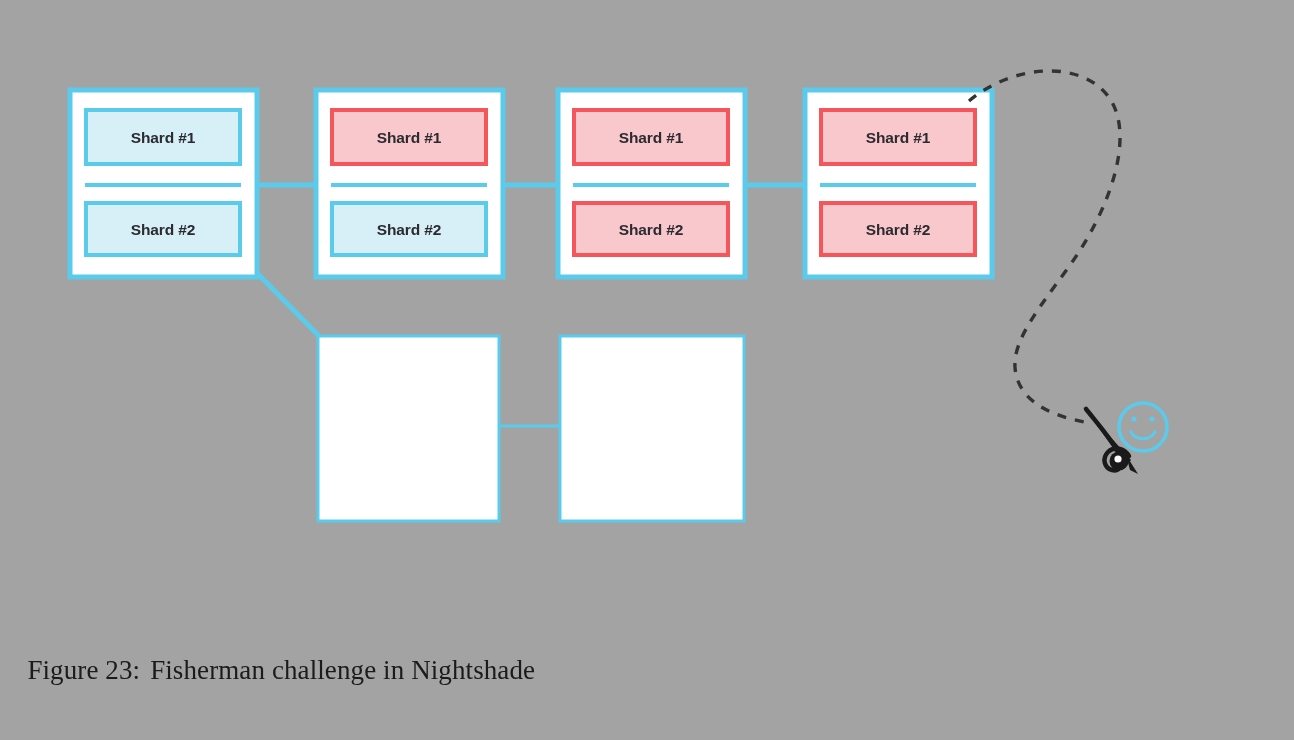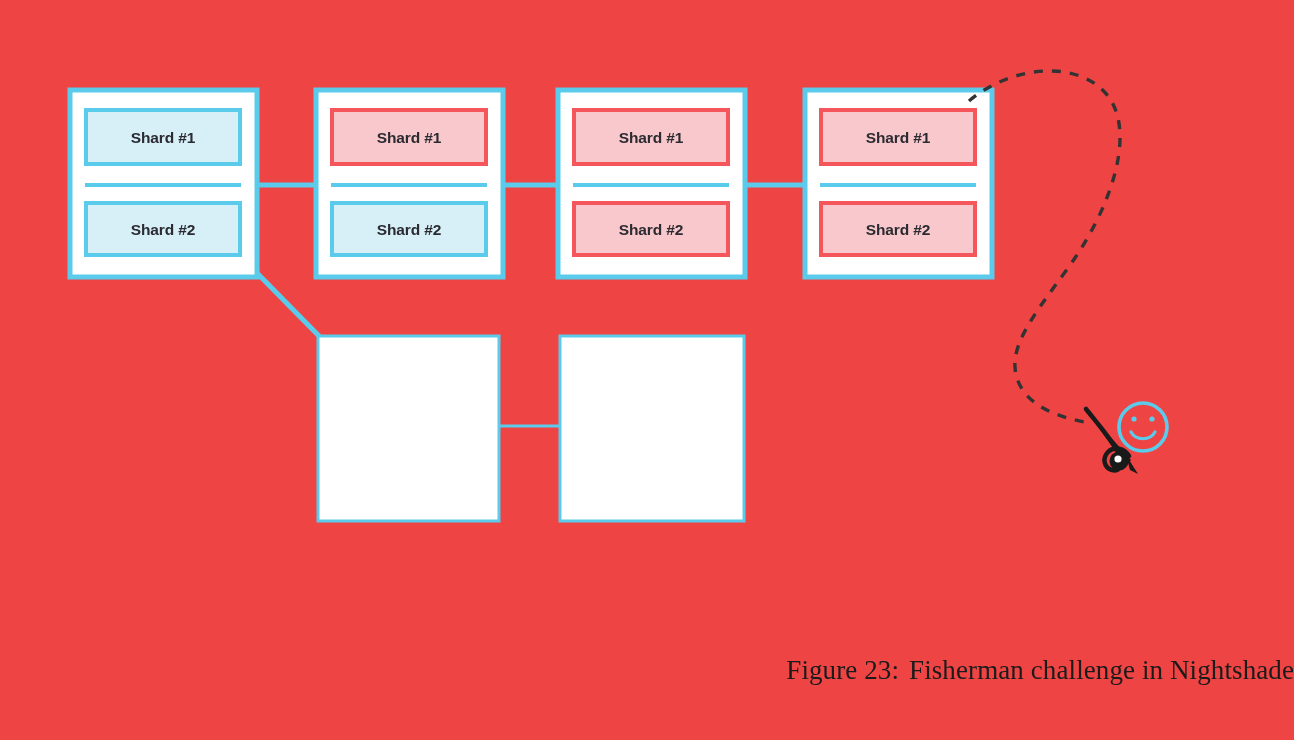--- a/index.html
+++ b/index.html
@@ -8,21 +8,21 @@
     padding: 0;
     background: #ffffff;
   }
   body {
     font-family: "Liberation Sans", sans-serif;
   }
   #figure-root {
     position: relative;
     width: 1294px;
     height: 740px;
-    background: #ef4444;
+    background: #a3a3a3;
     overflow: hidden;
   }
   #diagram-svg {
     position: absolute;
     left: 0;
     top: 0;
     width: 1294px;
     height: 740px;
     display: block;
   }
@@ -31,21 +31,21 @@
     font-size: 15.5px;
     font-weight: bold;
     fill: #2b2b31;
     letter-spacing: -0.1px;
   }
   #figure-caption {
     position: absolute;
     left: 0;
     top: 624px;
     width: 1294px;
-    text-align: right;
+    text-align: left;
     font-family: "Liberation Serif", serif;
     font-size: 27px;
     color: #1b1b1b;
     white-space: pre;
     letter-spacing: 0.1px;
   }
   #figure-caption .cap-num {
     margin-right: 10px;
   }
 </style>

